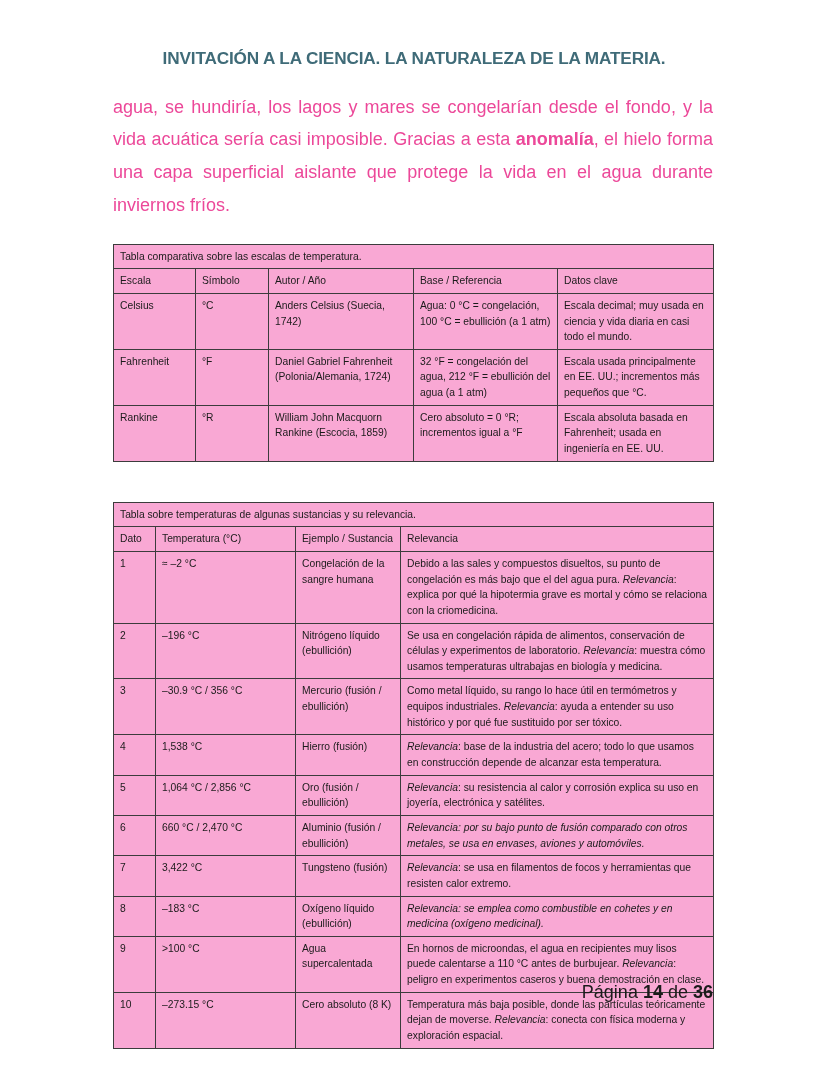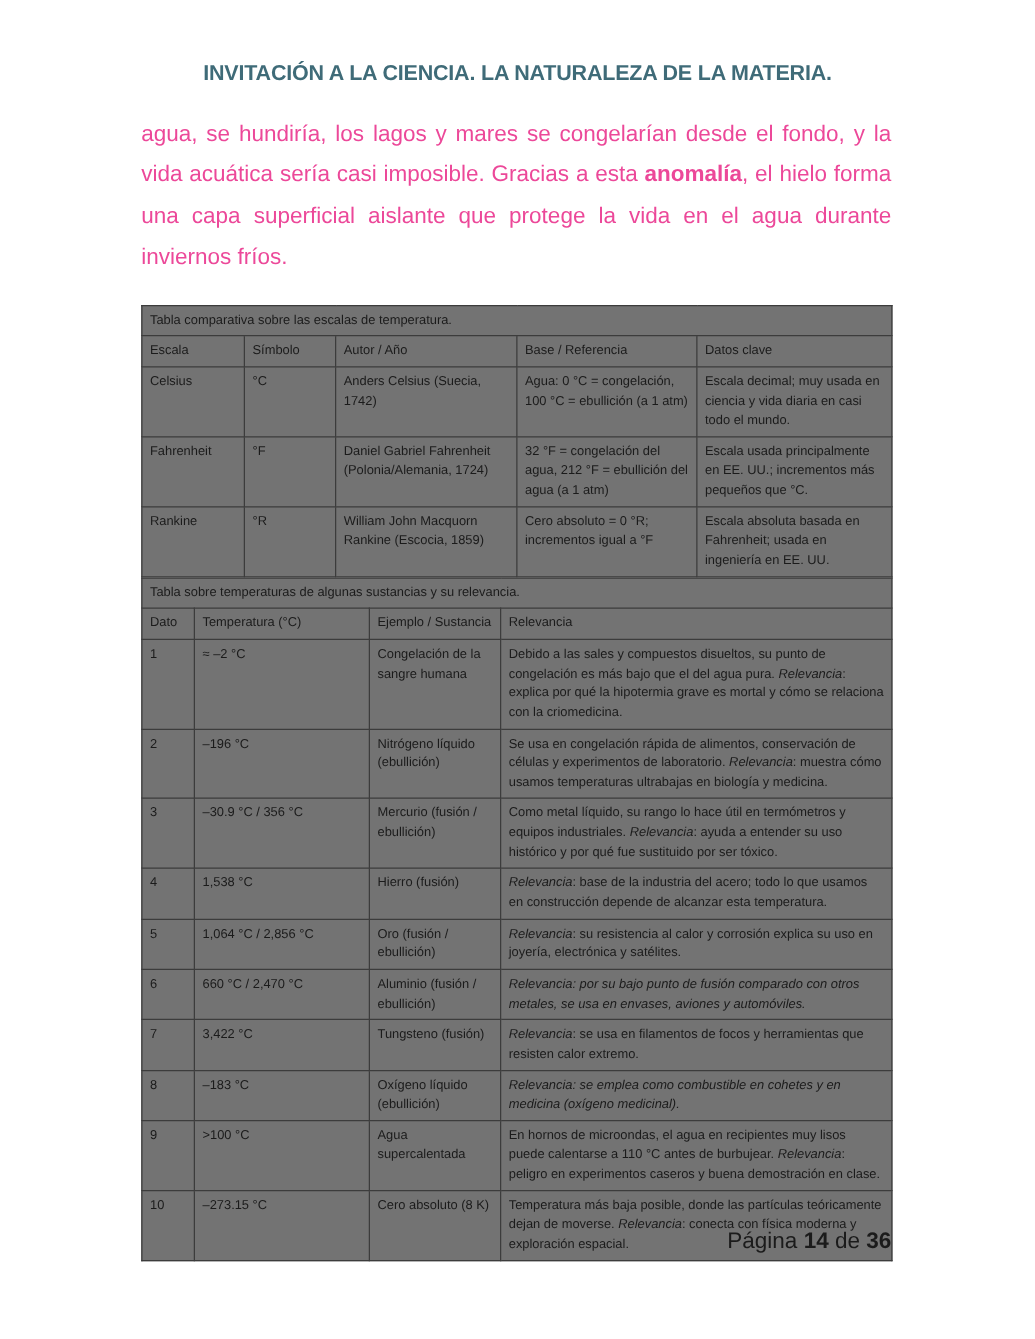--- a/index.html
+++ b/index.html
@@ -46,27 +46,27 @@
     font-size: 18px;
     line-height: 1.82;
     text-align: justify;
     color: #ec4899;
   }
   .body-text b { font-weight: 700; }
 
   
   .tbl-wrap { margin: 0 0 0 113px; width: 600px; }
   .tbl-wrap.t1 { margin-top: 22px; }
-  .tbl-wrap.t2 { }
+  .tbl-wrap.t2 { margin-top: 40px; }
 
   table.doc-table {
     border-collapse: collapse;
     width: 600px;
     table-layout: fixed;
-    background: #737373;
+    background: #f9a8d4;
   }
   table.doc-table td, table.doc-table th {
     border: 1.1px solid #3c3c3c;
     padding: 4px 5px 4px 6px;
     vertical-align: top;
     font-size: 10.3px;
     line-height: 1.52;
     color: #1b1b1b;
     text-align: left;
     font-weight: 400;

